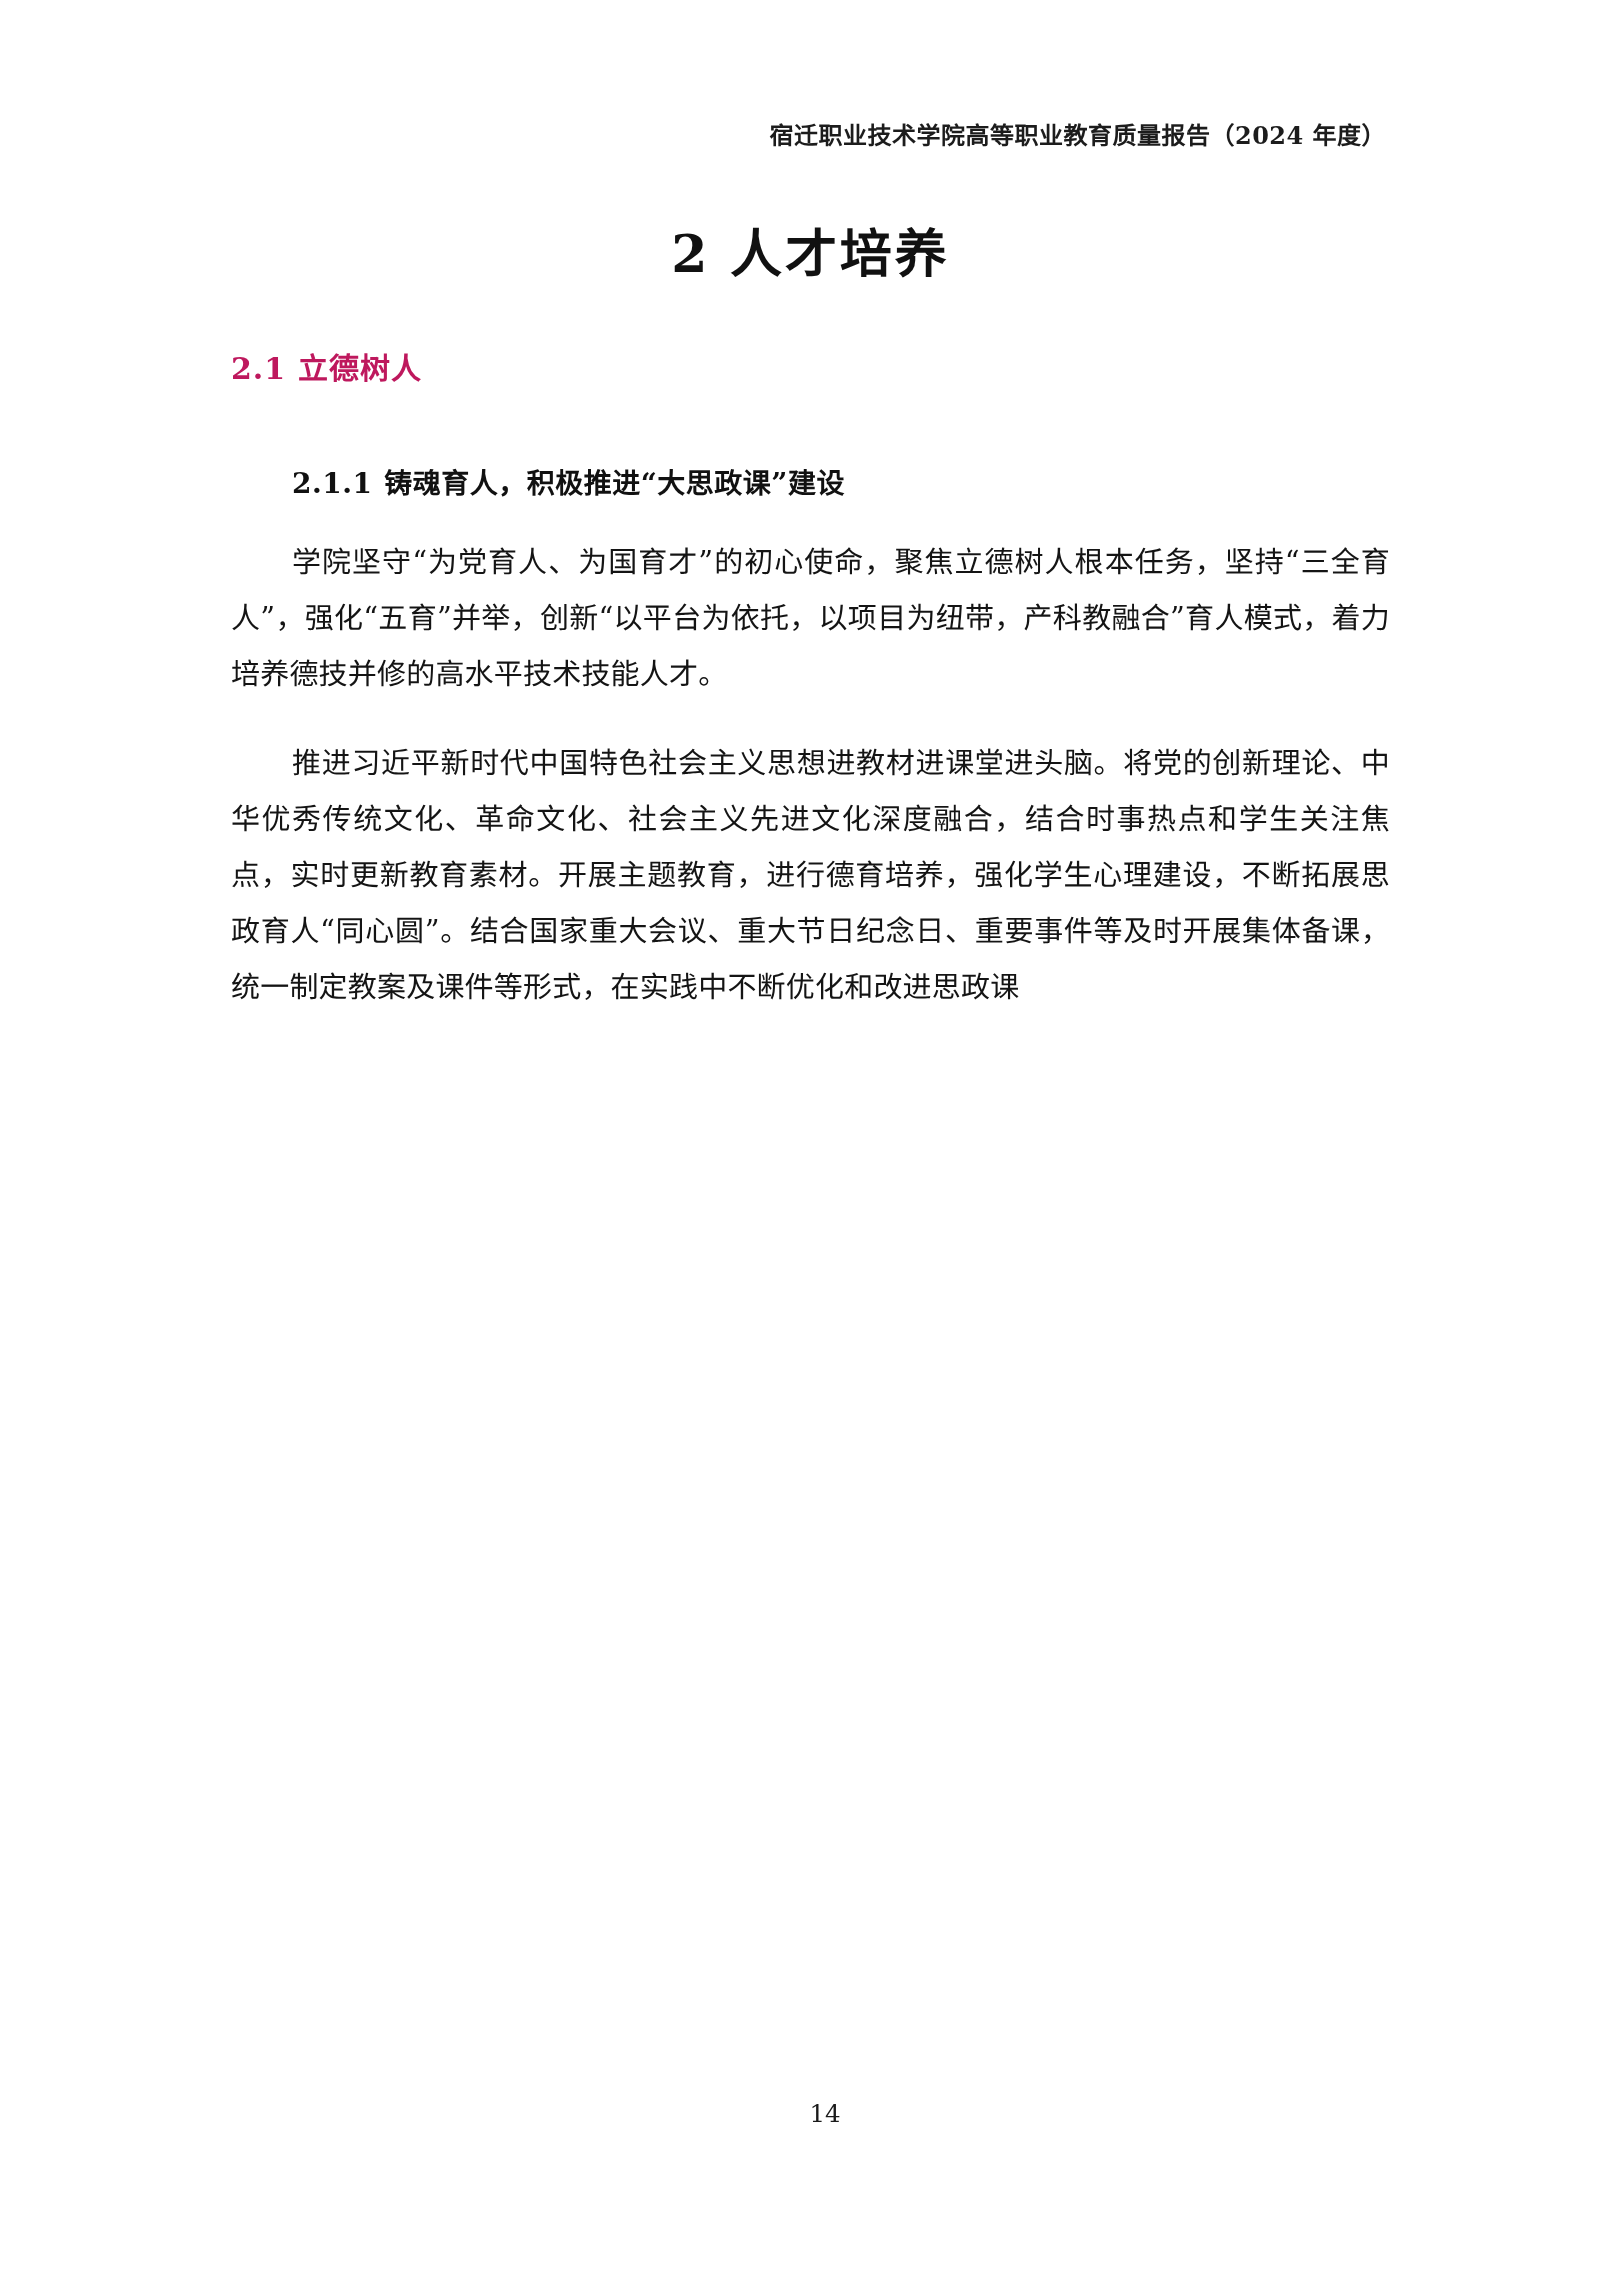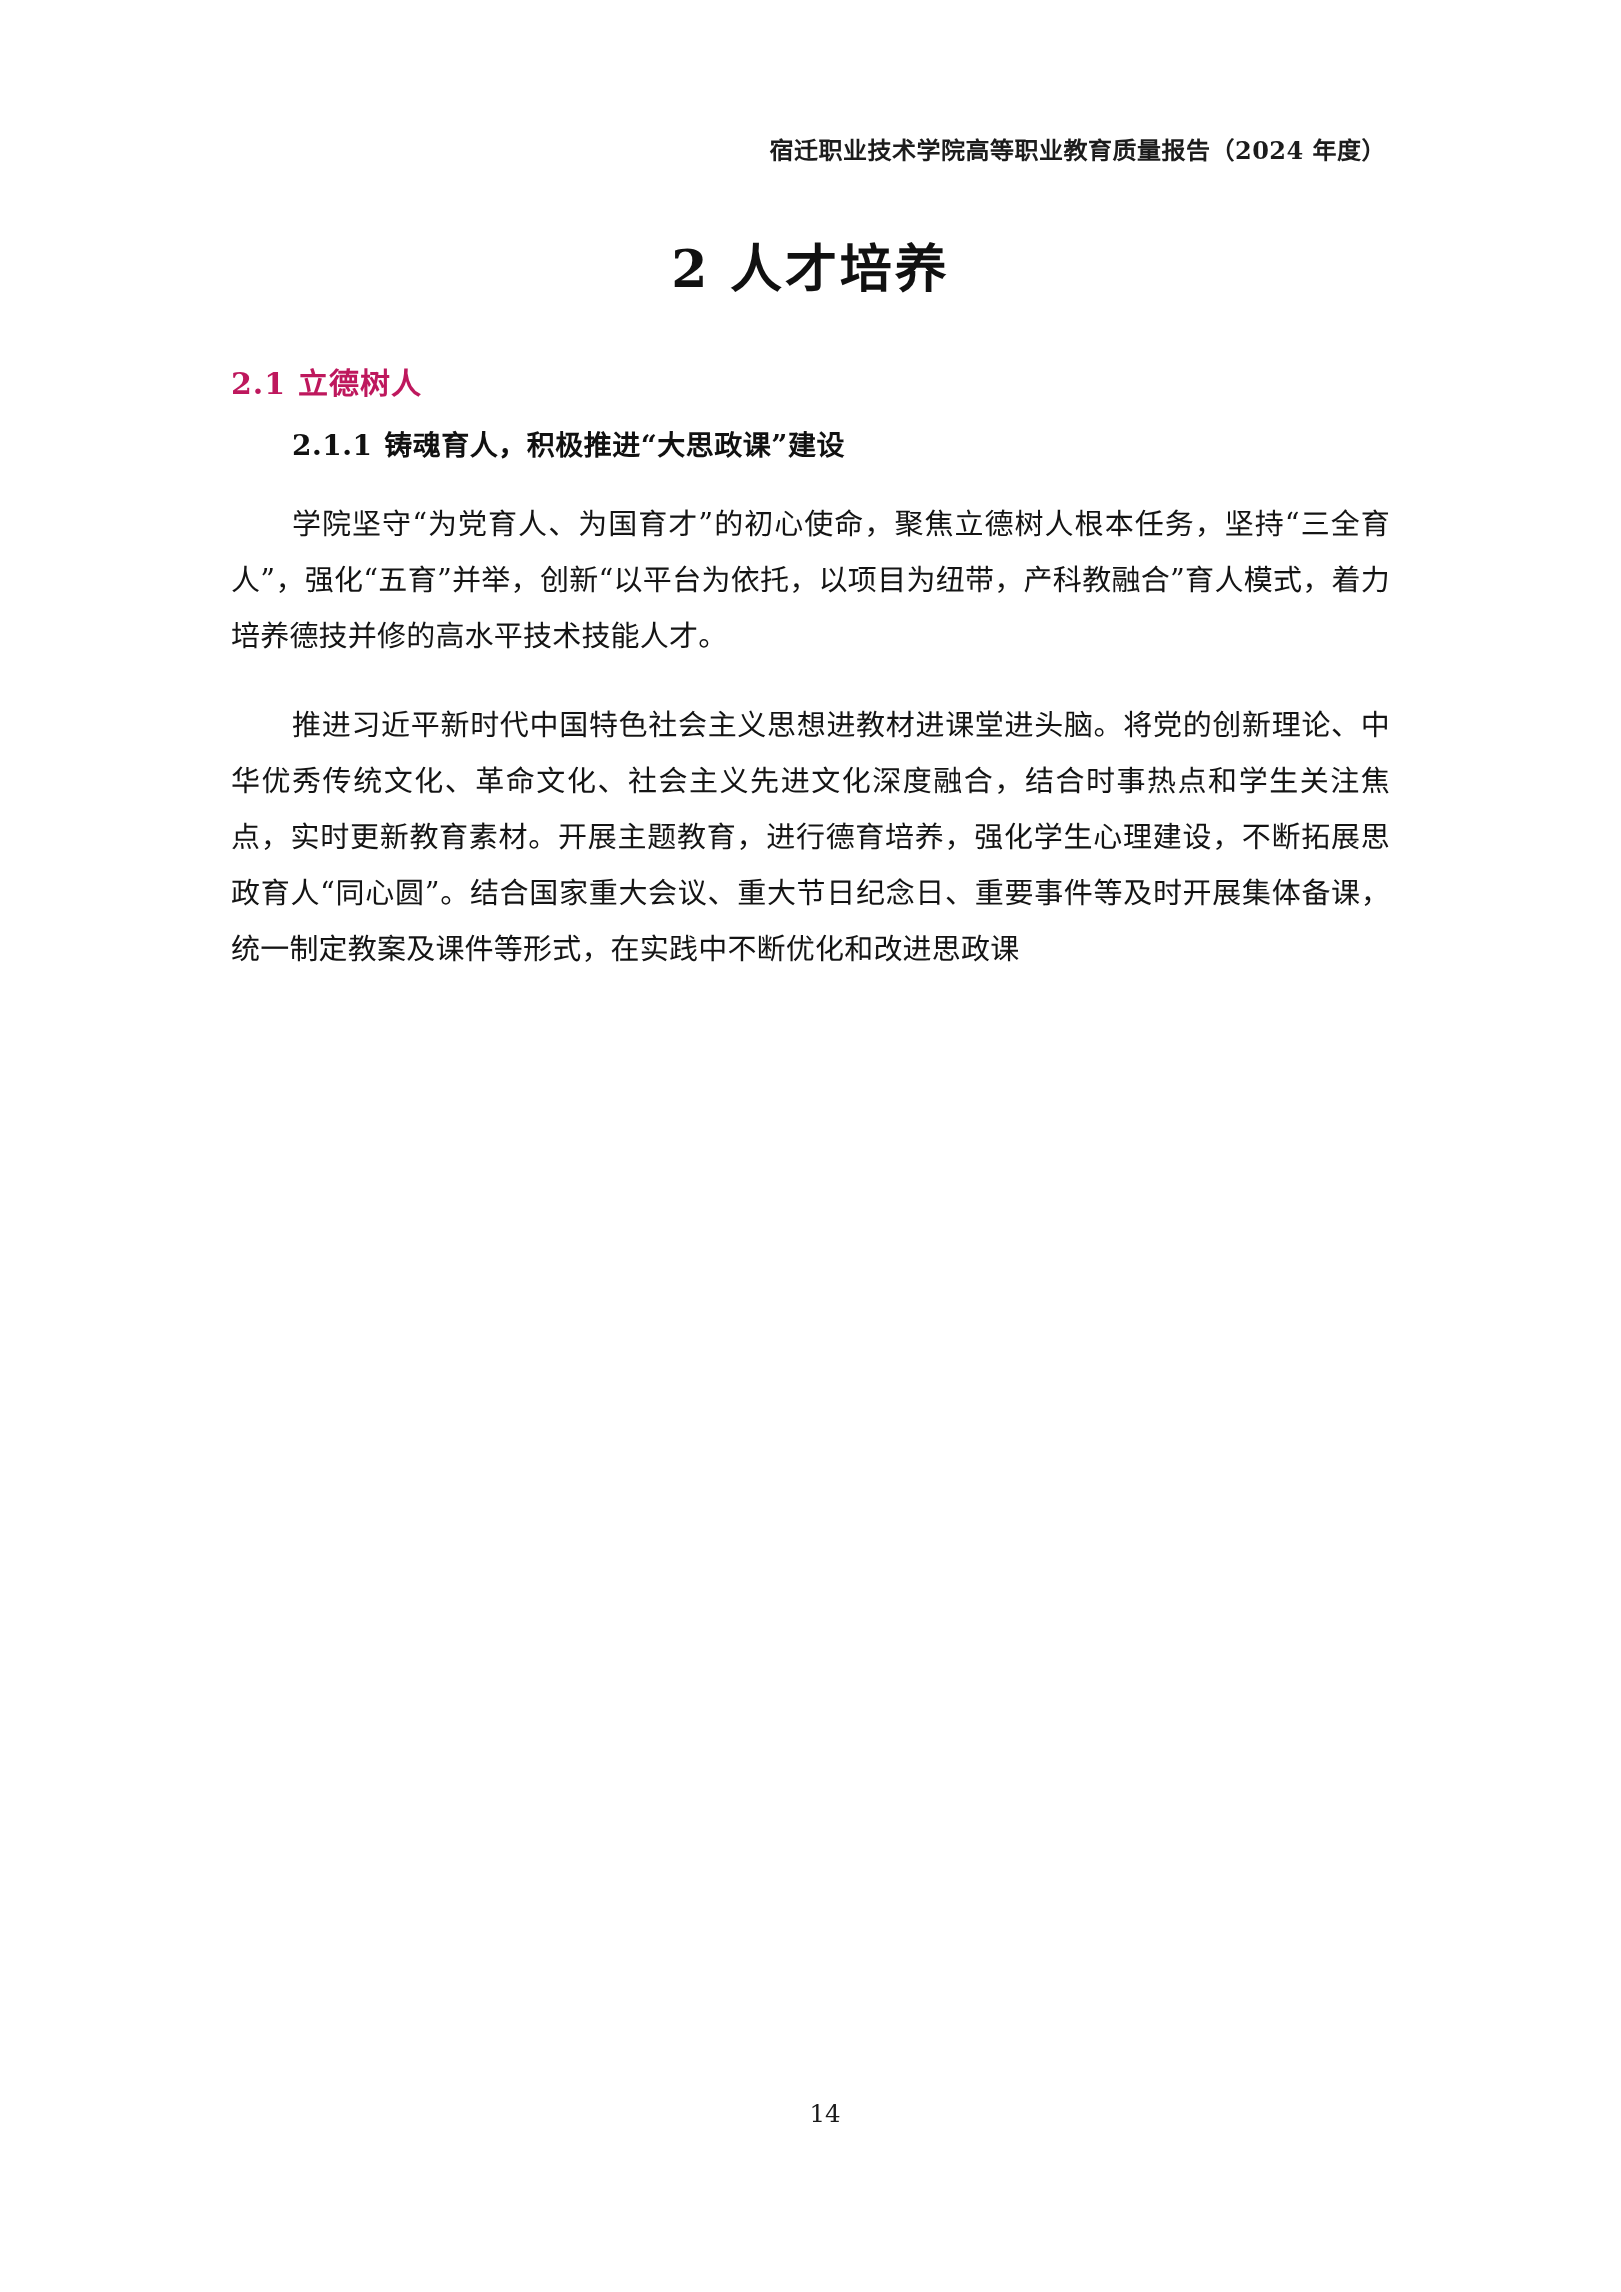--- a/index.html
+++ b/index.html
@@ -14,21 +14,21 @@
     background: #ffffff;
     margin: 0 auto;
     box-sizing: border-box;
     font-family: "DejaVu Serif", "Liberation Serif", serif;
     color: #1a1a1a;
     overflow: hidden;
   }
   .content {
     position: absolute;
     left: 231px;
-    top: 15px;
+    top: 0;
     width: 1159px;
     height: 1681px;
   }
   .header {
     margin-top: 116px;
     text-align: right;
     font-size: 24px;
     font-weight: 700;
     letter-spacing: 0.5px;
     color: #1c1c1c;
@@ -50,21 +50,21 @@
     font-size: 30px;
     font-weight: 700;
     letter-spacing: 1px;
     color: #be185d;
     text-align: left;
   }
   .title-h2 .num {
     margin-right: 11.8px;
   }
   .title-h3 {
-    margin-top: 20px;
+    margin-top: 73px;
     font-size: 28px;
     font-weight: 700;
     letter-spacing: 0.5px;
     color: #111111;
     text-indent: 61px;
   }
   .title-h3 .num {
     margin-right: 11.8px;
   }
   p.body {

